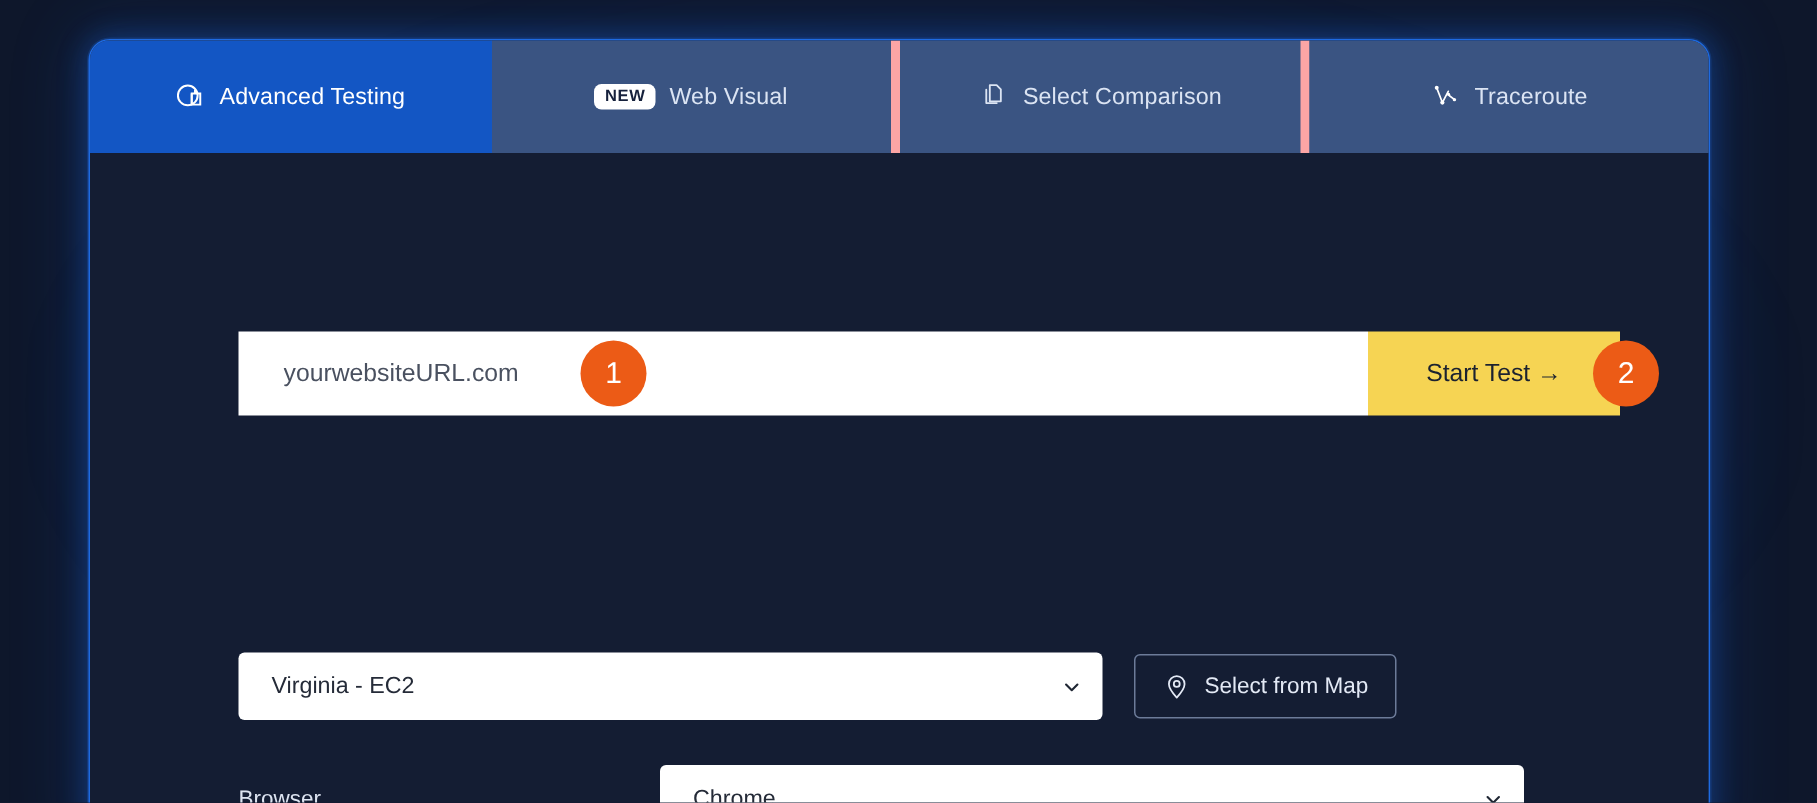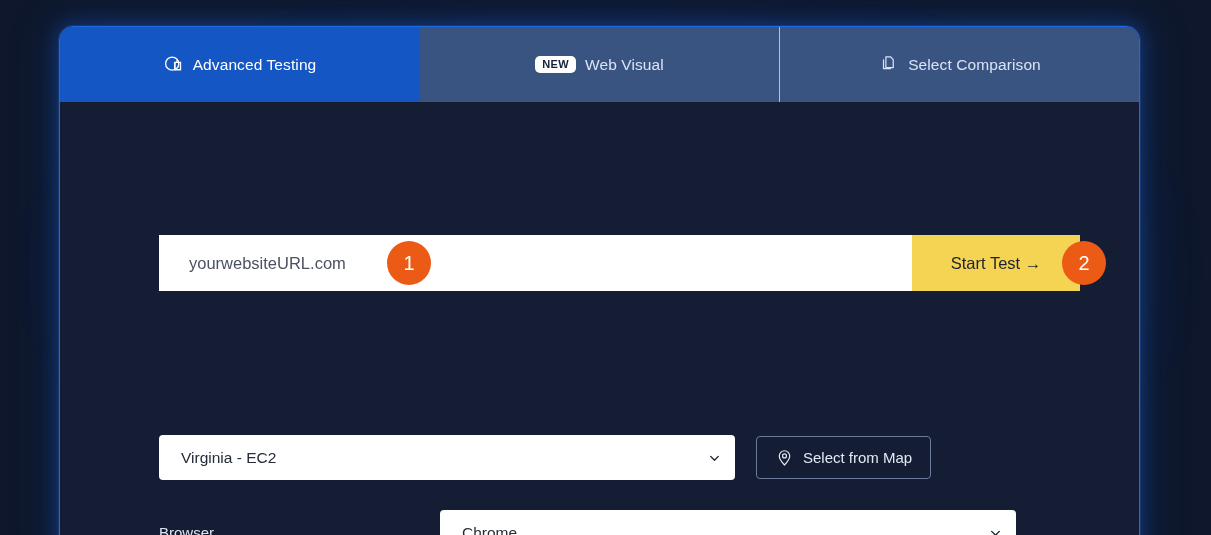--- a/index.html
+++ b/index.html
@@ -56,21 +56,21 @@
     flex: 1 1 0;
     display: flex;
     align-items: center;
     justify-content: center;
     gap: 9px;
     height: 100%;
     background: #3a5482;
     color: #dbe4f3;
     font-size: 15.5px;
     letter-spacing: 0.1px;
-    border-right: 1px solid #fca5a5;
+    border-right: 6px solid #fca5a5;
     cursor: pointer;
     position: relative;
     user-select: none;
   }
   .tab:last-child { border-right: none; }
 
   .tab.active {
     background: #1356c4;
     color: #ffffff;
     border-right: 1px solid #1356c4;
@@ -106,21 +106,21 @@
     background: #141d33;
     height: calc(100% - 75px);
     position: relative;
     padding: 0 40px;
   }
 
   
   .url-row {
     position: absolute;
     left: 99px;
-    top: 133px;
+    top: 119px;
     display: flex;
     align-items: stretch;
     width: 921px;
     height: 56px;
   }
 
   .url-input {
     flex: 1 1 auto;
     background: #ffffff;
     border: none;
@@ -265,20 +265,33 @@
     <div class="tab">
       <span class="tab-icon">
         <svg viewBox="0 0 24 24" width="21" height="21" fill="none" stroke="#dbe4f3" stroke-width="1.4">
           <path d="M9 3.2h5.2l3.2 3.2v9.1H9z" stroke-linejoin="round"></path>
           <path d="M6.3 6.6v10.2h8" stroke-linecap="round" stroke-linejoin="round"></path>
         </svg>
       </span>
       <span>Select Comparison</span>
     </div>
 
+    <div class="tab">
+      <span class="tab-icon">
+        <svg viewBox="0 0 24 24" width="21" height="21" fill="none" stroke="#ffffff" stroke-width="1.3">
+          <path d="M5.5 5.2L9.8 16.4 14.3 7.9" stroke-linecap="round" stroke-linejoin="round"></path>
+          <path d="M15.2 11.2l3.4 2.6" stroke-linecap="round"></path>
+          <circle cx="5.5" cy="5.2" r="1.5" fill="#ffffff" stroke="none"></circle>
+          <circle cx="9.8" cy="16.4" r="1.6" fill="#ffffff" stroke="none"></circle>
+          <circle cx="14.6" cy="10.2" r="1.2" fill="#ffffff" stroke="none"></circle>
+          <circle cx="19" cy="14.2" r="1.3" fill="#ffffff" stroke="none"></circle>
+        </svg>
+      </span>
+      <span>Traceroute</span>
+    </div>
 
   </div>
 
   <div class="card-body">
 
     <div class="url-row">
       <input class="url-input" type="text" placeholder="yourwebsiteURL.com" style="">
       <button class="start-btn">Start Test →</button>
 
       <div class="badge badge-1">1</div>

